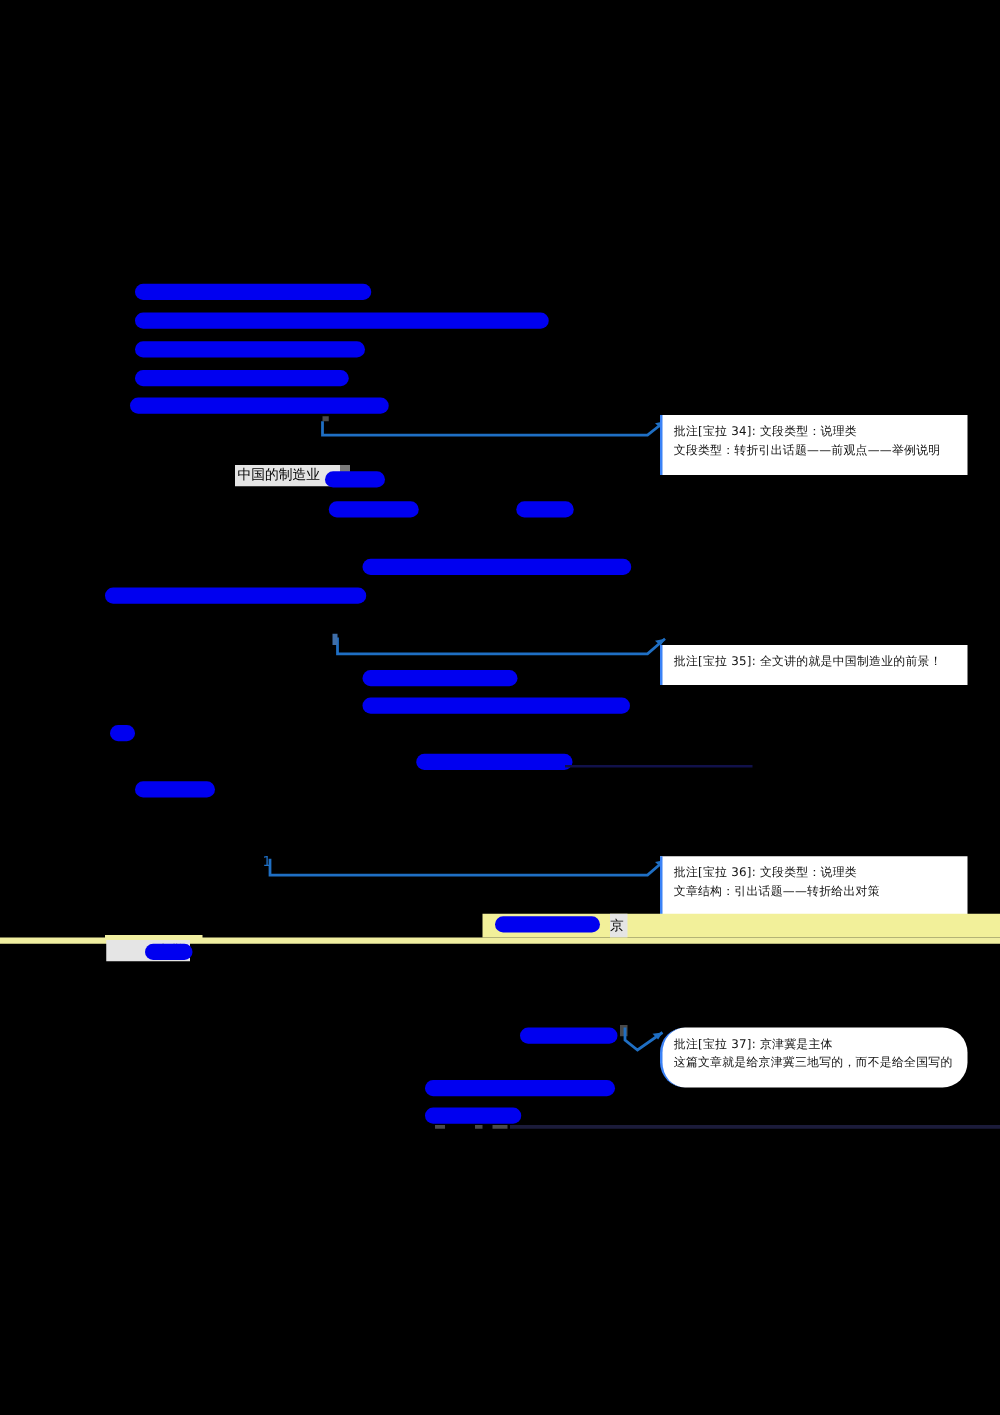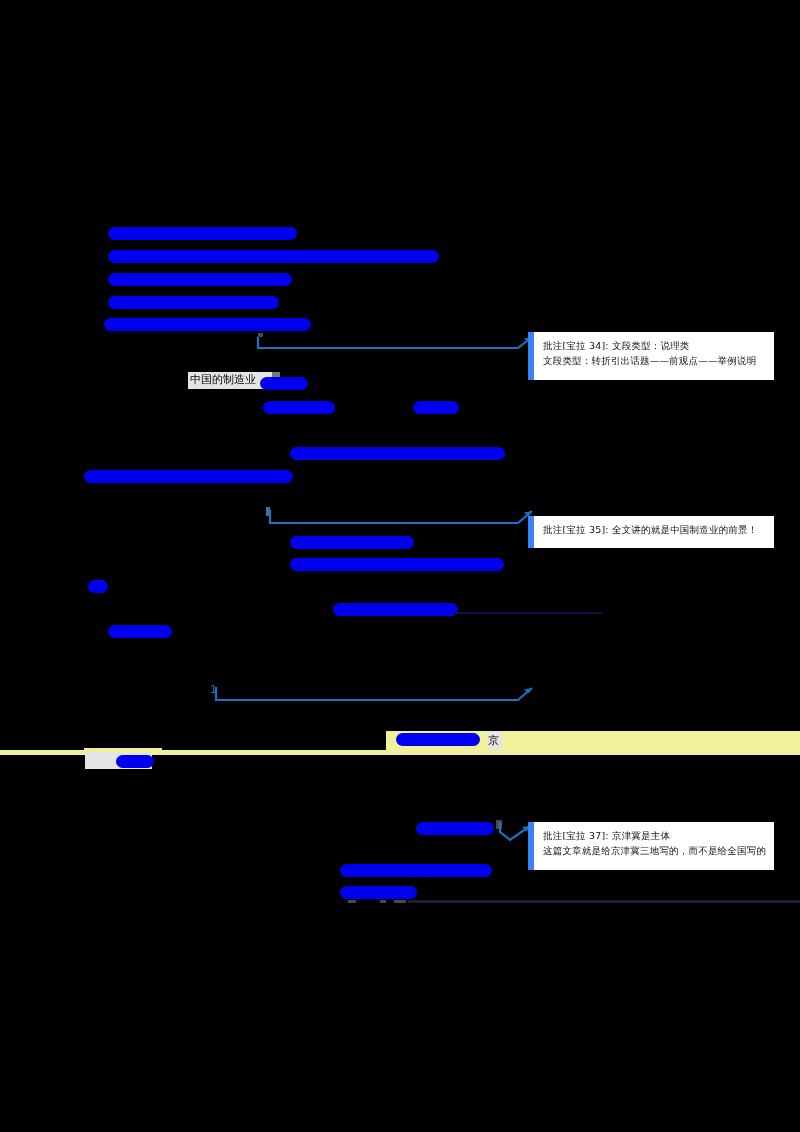--- a/index.html
+++ b/index.html
@@ -33,21 +33,21 @@
   }
   .hl-band2{
     position:absolute;
     background:#f0eea0;
   }
 
   
   .comment{
     position:absolute;
     background:#ffffff;
-    border-left:6px solid #3b82f6;
+    border-left:2px solid #3b82f6;
     box-sizing:border-box;
     padding:6px 8px 7px 9px;
     font-family:"DejaVu Sans","Liberation Sans",sans-serif;
     color:#111;
   }
   .comment .ln{
     font-size:9.5px;
     line-height:15px;
     white-space:nowrap;
     letter-spacing:.2px;
@@ -128,41 +128,45 @@
   <div class="red-line" style="left:108px;top:625px;width:64px;"></div>
 
   <div class="anchor-num" style="left:210px;top:684px;">1</div>
   <div class="leader" style="left:214px;top:685px;width:320px;height:20px;">
     <svg width="320" height="20" viewBox="0 0 320 20">
       <path d="M2,2 L2,15 L304,15 L318,3" fill="none" stroke="#1f6fc4" stroke-width="2.2"></path>
       <path d="M318,3 L310,4.5 L314.5,8.5 Z" fill="#1f6fc4"></path>
     </svg>
   </div>
 
+  <div class="comment" style="left:528px;top:685px;width:246px;height:48px;">
+    <div class="ln">批注[宝拉 36]:  文段类型：说理类</div>
+    <div class="ln">文章结构：引出话题——转折给出对策</div>
+  </div>
 
   <div class="hl-band" style="left:386px;top:731px;width:414px;height:19px;"></div>
   <div class="red-line" style="left:396px;top:733px;width:84px;"></div>
   <div class="hl" style="left:488px;top:731px;width:14px;height:19px;line-height:19px;">京</div>
   <div class="hl-band2" style="left:0px;top:750px;width:800px;height:5px;"></div>
 
   <div class="hl-band2" style="left:84px;top:748px;width:78px;height:6px;"></div>
   <div class="hl" style="left:85px;top:752px;width:28px;height:17px;line-height:17px;padding-left:39px;">津冀</div>
   <div class="red-line" style="left:116px;top:755px;width:38px;"></div>
 
   <div class="red-line" style="left:416px;top:822px;width:78px;"></div>
   <div class="gmark" style="left:496px;top:820px;width:6px;height:9px;"></div>
 
   <div class="leader" style="left:496px;top:818px;width:38px;height:30px;">
     <svg width="38" height="30" viewBox="0 0 38 30">
       <path d="M4,4 L4,14 L14,22 L34,8" fill="none" stroke="#1f6fc4" stroke-width="2.2"></path>
       <path d="M34,8 L26,9 L30.5,13.5 Z" fill="#1f6fc4"></path>
     </svg>
   </div>
 
-  <div class="comment" style="left:528px;top:822px;width:246px;height:48px;">
+  <div class="comment" style="left:528px;top:822px;width:246px;height:48px;border-radius:20px;">
     <div class="ln">批注[宝拉 37]:  京津冀是主体</div>
     <div class="ln">这篇文章就是给京津冀三地写的，而不是给全国写的</div>
   </div>
 
   <div class="red-line" style="left:340px;top:864px;width:152px;"></div>
   <div class="red-line" style="left:340px;top:886px;width:77px;"></div>
 
   <div class="navy-rule" style="left:408px;top:900px;width:392px;height:3px;"></div>
   <div class="gmark" style="left:348px;top:900px;width:8px;height:3px;"></div>
   <div class="gmark" style="left:380px;top:900px;width:6px;height:3px;"></div>

